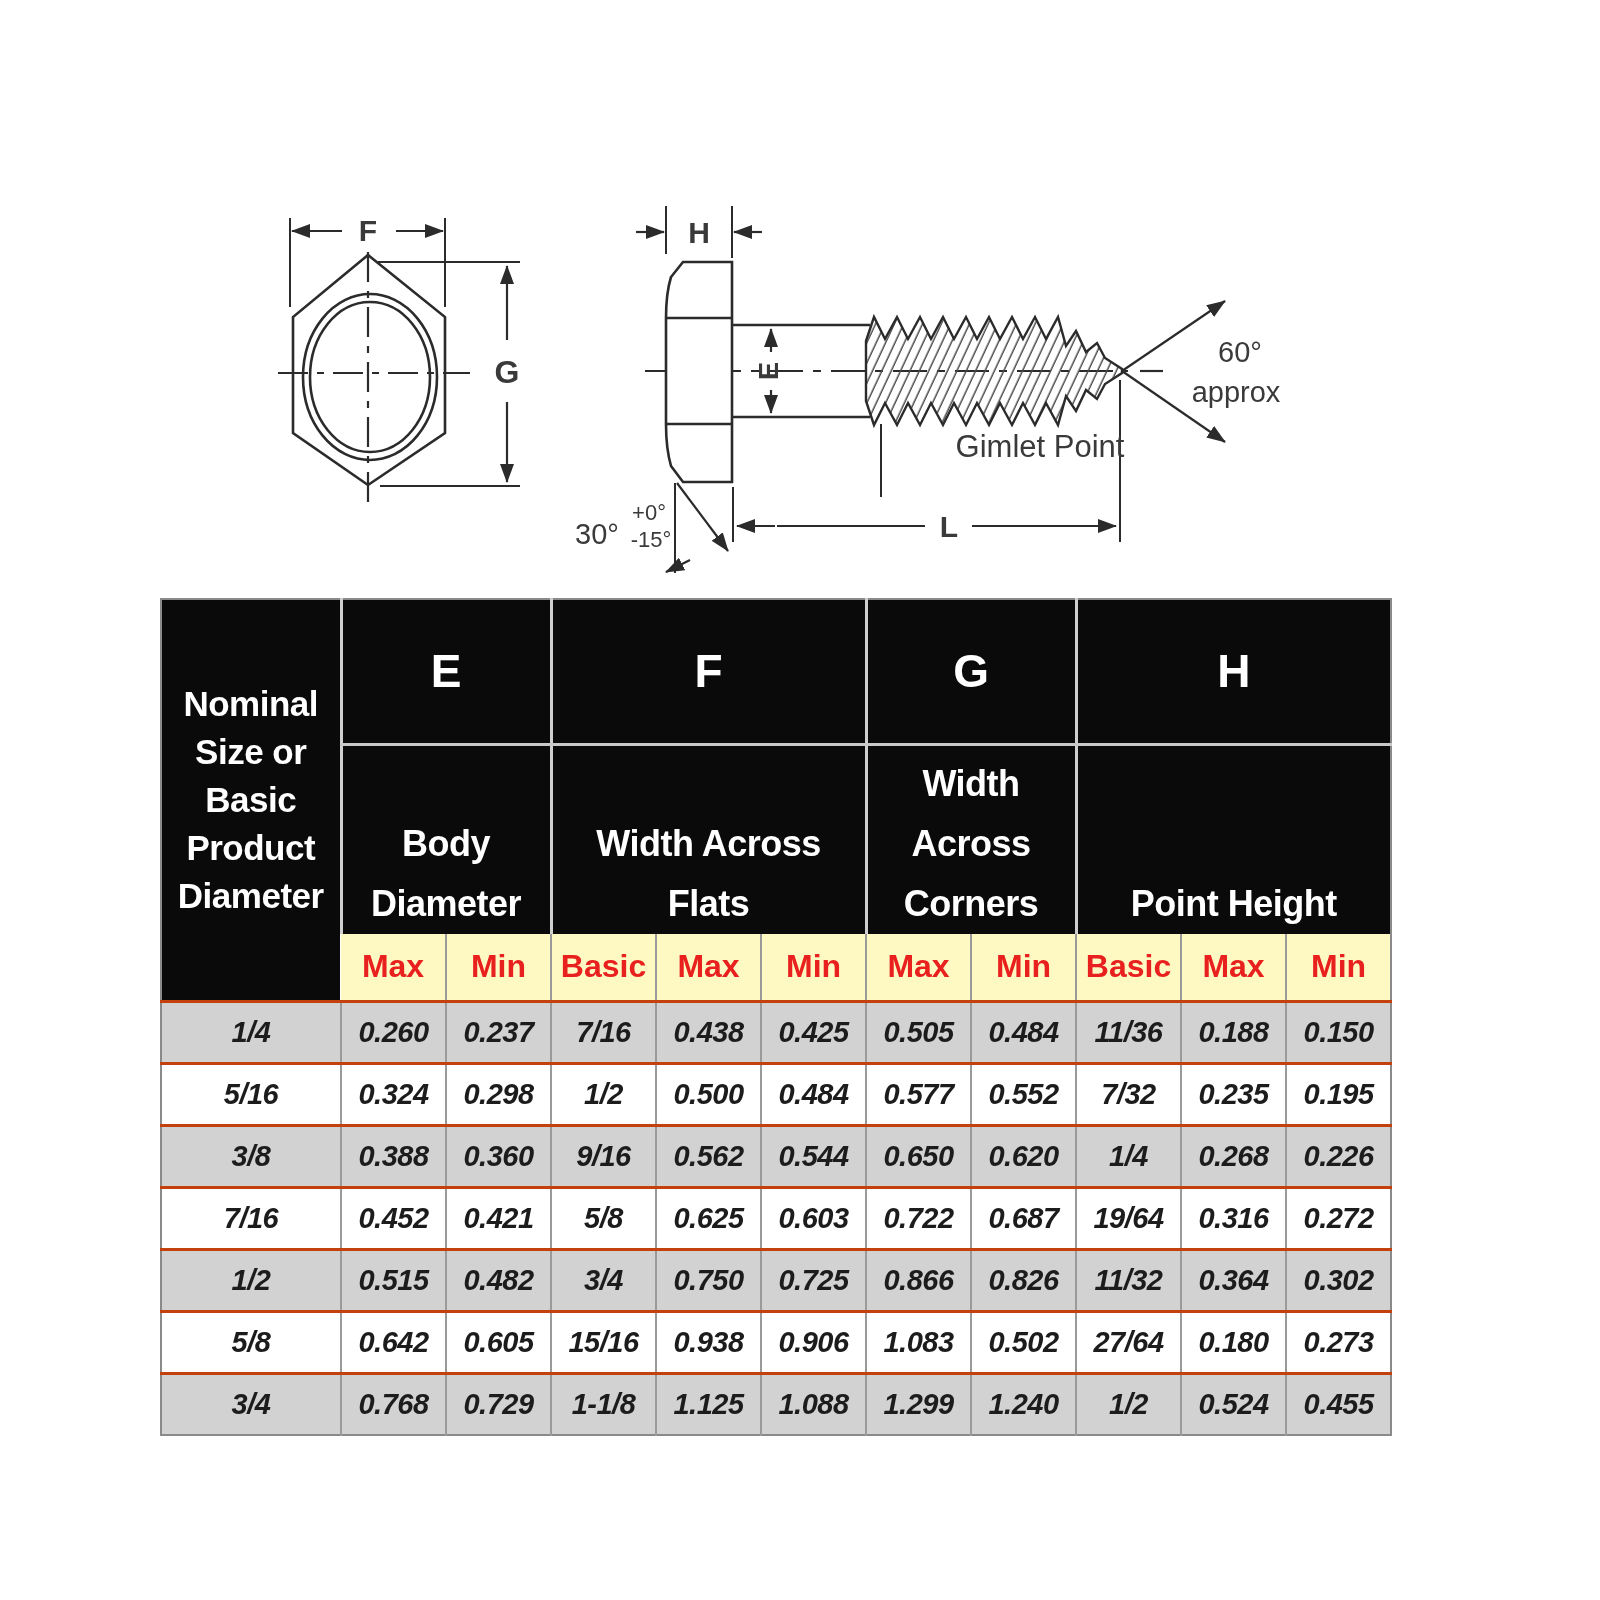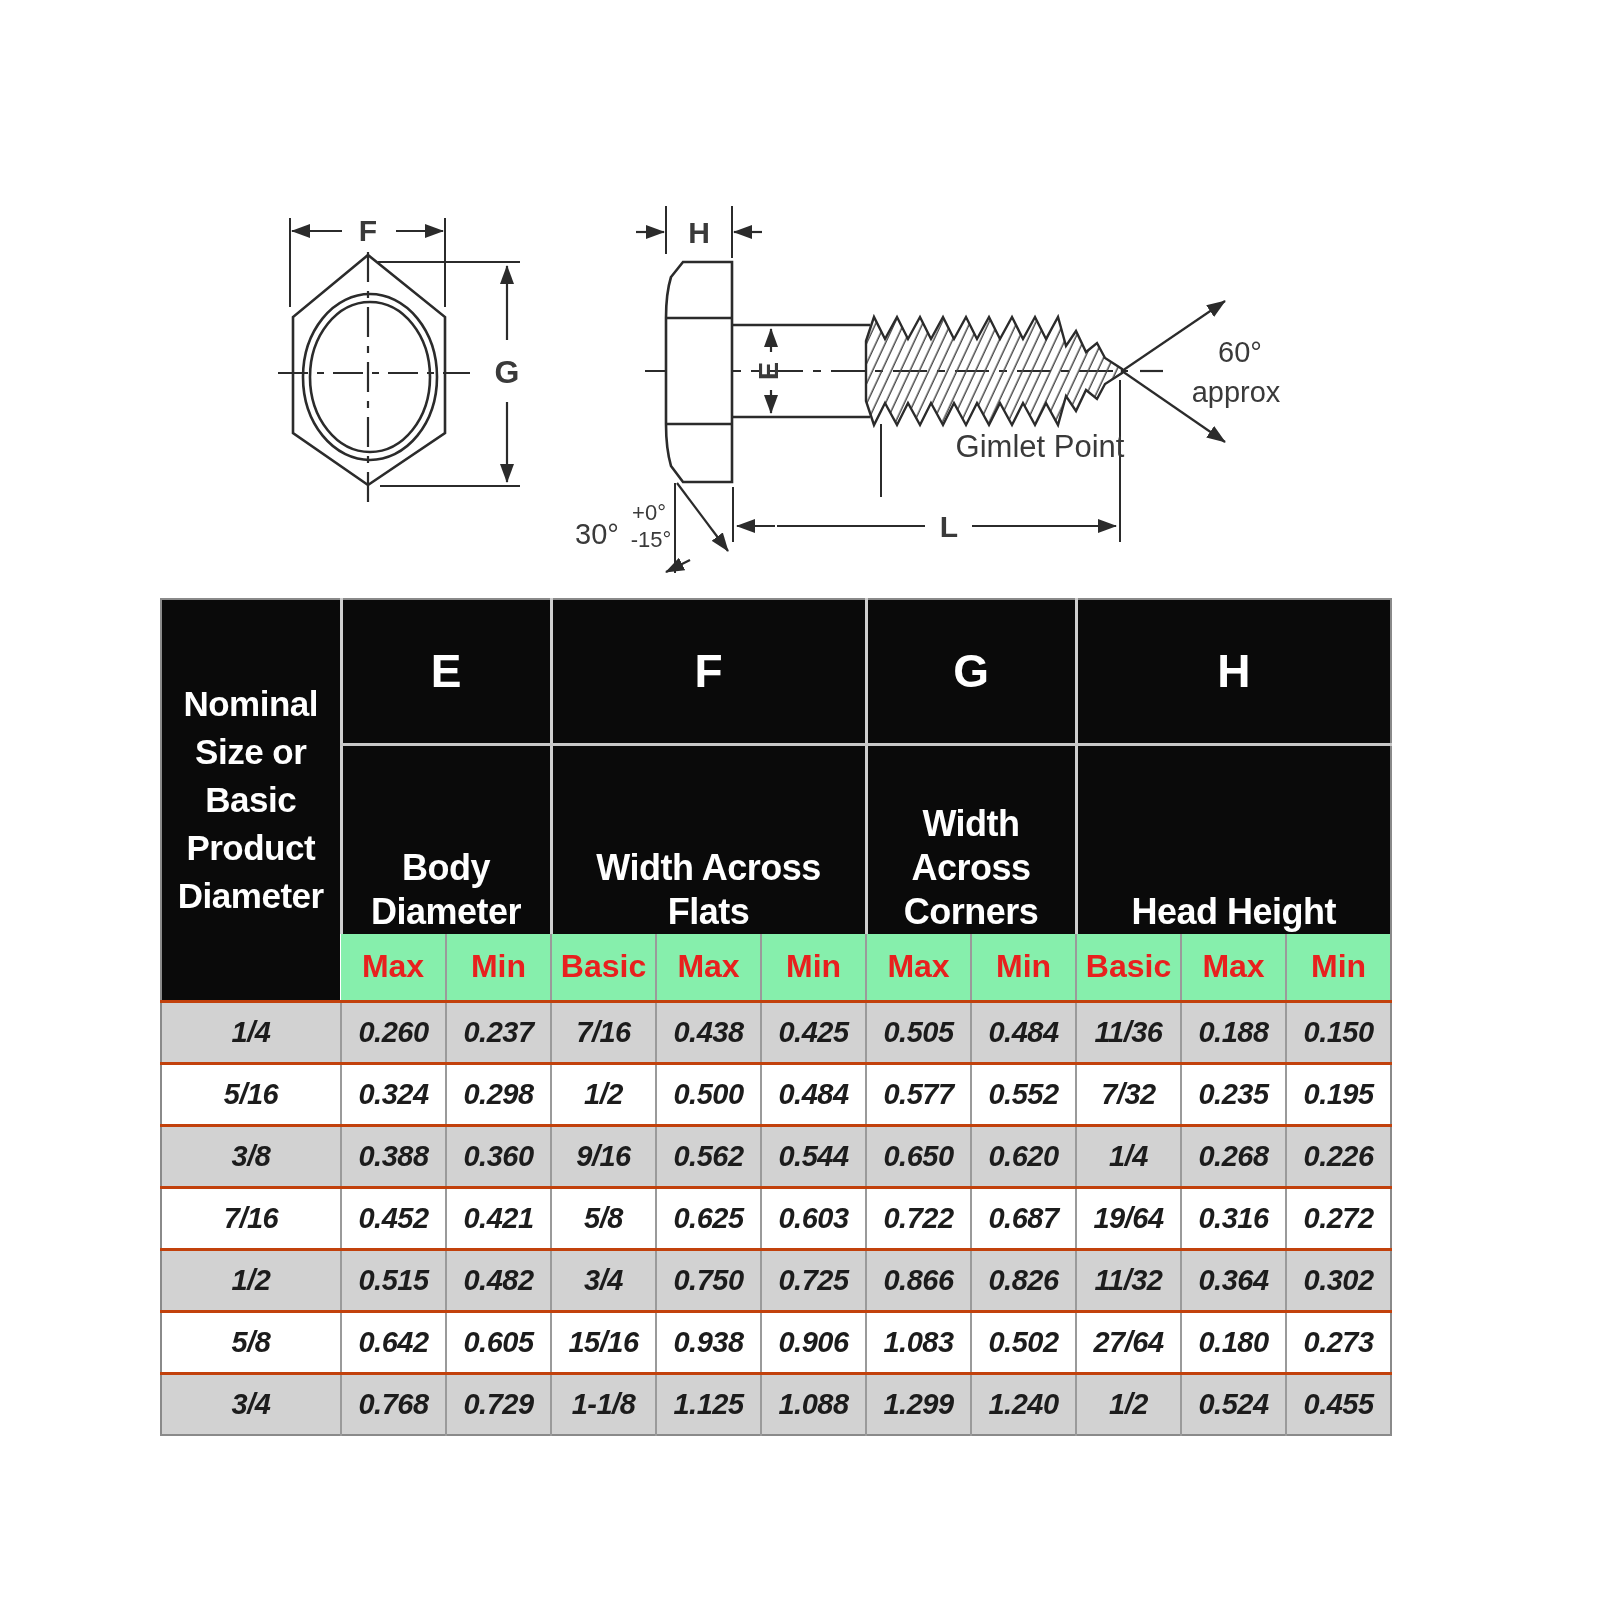--- a/index.html
+++ b/index.html
@@ -14,26 +14,26 @@
   table.spec th,table.spec td{padding:0;text-align:center;overflow:hidden;}
 
   
   tr.letters{height:145px;}
   tr.sublabels{height:190px;}
   th.corner{background:var(--header-bg);color:#fff;vertical-align:middle;
     font-size:35px;font-weight:bold;line-height:48px;white-space:pre-line;letter-spacing:-.5px;}
   th.group-letter{background:var(--header-bg);color:#fff;font-size:46px;font-weight:bold;
     vertical-align:middle;border-left:3px solid #cfcfcf;border-bottom:3px solid #c8c8c8;}
   th.group-label{background:var(--header-bg);color:#fff;font-size:36px;font-weight:bold;
-    vertical-align:bottom;padding-bottom:10px;white-space:pre-line;line-height:44px;
+    vertical-align:bottom;padding-bottom:10px;white-space:pre-line;line-height:60px;
     border-left:3px solid #cfcfcf;letter-spacing:-.5px;}
 
   
   tr.measures{height:67px;}
-  tr.measures th{background:#86efac;color:var(--accent-red);font-size:32px;font-weight:bold;
+  tr.measures th{background:#fef9c3;color:var(--accent-red);font-size:32px;font-weight:bold;
     border-left:2px solid var(--grid);}
   tr.measures th:first-child{border-left:none;}
 
   
   tbody tr{height:62px;border-top:3px solid #c2410c;font-style:italic;}
   tbody tr:nth-child(odd) td{background:var(--row-alt);}
   tbody tr:nth-child(even) td{background:#ffffff;}
   tbody td{font-size:29px;font-weight:600;color:#1c1c1c;letter-spacing:-.5px;
     border-left:2px solid var(--grid);}
   tbody td:first-child{border-left:none;}
@@ -155,21 +155,21 @@
         <th class="group-letter" colspan="2">G</th>
         <th class="group-letter" colspan="3">H</th>
       </tr>
       <tr class="sublabels">
         <th class="group-label" colspan="2">Body
 Diameter</th>
         <th class="group-label" colspan="3">Width Across
 Flats</th>
         <th class="group-label" colspan="2">Width Across
 Corners</th>
-        <th class="group-label" colspan="3">Head Height</th>
+        <th class="group-label" colspan="3">Point Height</th>
       </tr>
       <tr class="measures">
         <th>Max</th>
         <th>Min</th>
         <th>Basic</th>
         <th>Max</th>
         <th>Min</th>
         <th>Max</th>
         <th>Min</th>
         <th>Basic</th>

